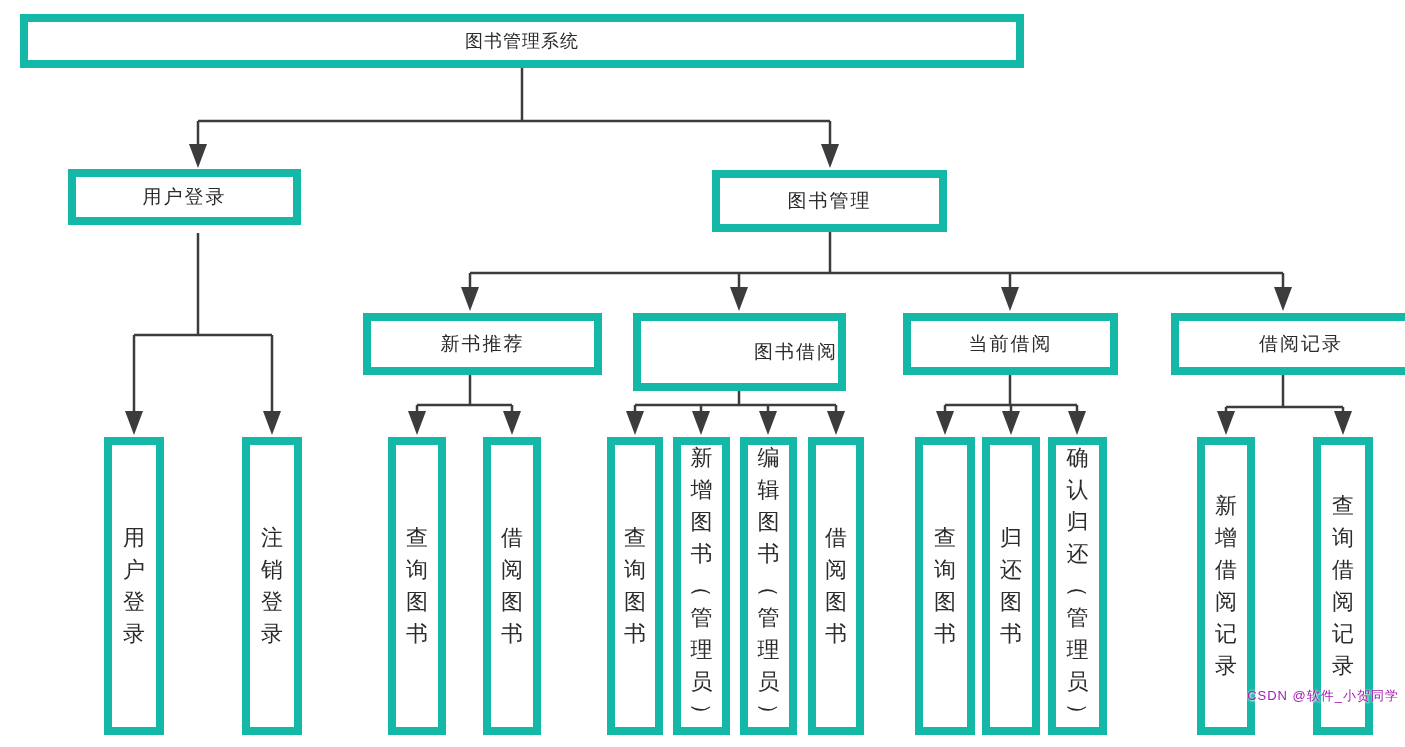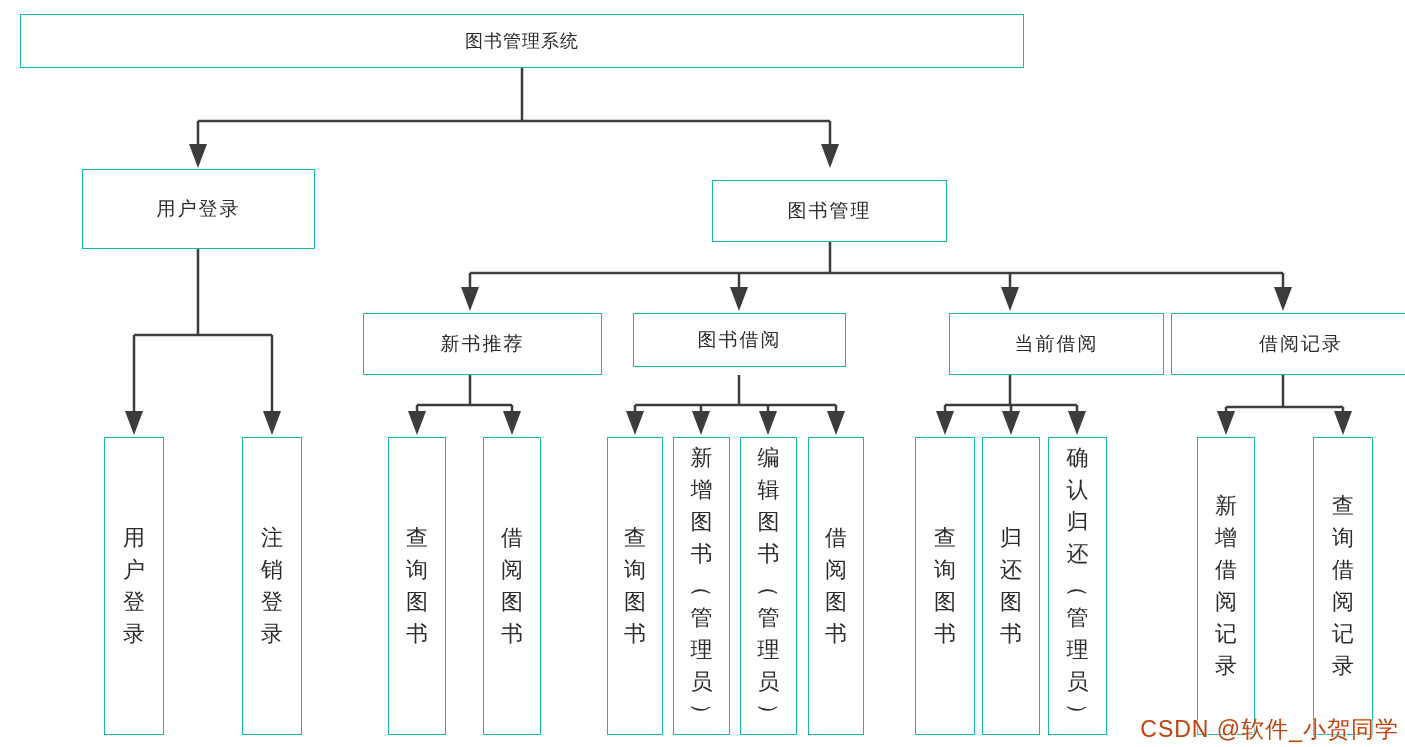--- a/index.html
+++ b/index.html
@@ -17,21 +17,21 @@
   }
   .connector-svg {
     position: absolute;
     left: 0; top: 0;
     width: 1405px; height: 747px;
     pointer-events: none;
   }
   .node {
     position: absolute;
     box-sizing: border-box;
-    border: 1px solid #14b8a6;
+    border: 8px solid #14b8a6;
     background: #ffffff;
     display: flex;
     align-items: center;
     justify-content: center;
     color: #2b2b2b;
   }
   .hlabel {
     font-size: 19px;
     letter-spacing: 2px;
     white-space: nowrap;
@@ -50,23 +50,23 @@
     font-size: 22px;
     line-height: 1;
     color: #2b2b2b;
   }
   .vrot {
     transform: rotate(90deg);
   }
   .watermark {
     position: absolute;
     right: 6px;
-    top: 714px;
-    font-size: 23px;
-    color: #c2410c;
+    top: 687px;
+    font-size: 13px;
+    color: #a21caf;
     letter-spacing: 1px;
     text-shadow: 0 0 3px rgba(255,255,255,0.95), 1px 1px 2px rgba(255,255,255,0.9);
     white-space: nowrap;
   }
 </style>
 </head>
 <body>
 
 <div class="canvas">
 
@@ -97,34 +97,34 @@
              M759,411 L777,411 L768,435 Z  M827,411 L845,411 L836,435 Z
              M936,411 L954,411 L945,435 Z  M1002,411 L1020,411 L1011,435 Z
              M1068,411 L1086,411 L1077,435 Z
              M1217,411 L1235,411 L1226,435 Z  M1334,411 L1352,411 L1343,435 Z"></path>
   </svg>
 
   <div class="node" style="left:20px; top:14px; width:1004px; height:54px;">
     <span class="hlabel root-label">图书管理系统</span>
   </div>
 
-  <div class="node" style="left:82px; top:169px; width:233px; height:80px;">
+  <div class="node" style="left:68px; top:169px; width:233px; height:56px;">
     <span class="hlabel">用户登录</span>
   </div>
-  <div class="node" style="left:712px; top:170px; width:235px; height:62px;margin-top:10px;">
+  <div class="node" style="left:712px; top:170px; width:235px; height:62px;">
     <span class="hlabel">图书管理</span>
   </div>
 
   <div class="node" style="left:363px; top:313px; width:239px; height:62px;">
     <span class="hlabel">新书推荐</span>
   </div>
-  <div class="node" style="left:633px; top:313px; width:213px; height:54px;">
+  <div class="node" style="left:633px; top:313px; width:213px; height:78px;justify-content:flex-end;">
     <span class="hlabel">图书借阅</span>
   </div>
-  <div class="node" style="left:949px; top:313px; width:215px; height:62px;">
+  <div class="node" style="left:903px; top:313px; width:215px; height:62px;">
     <span class="hlabel">当前借阅</span>
   </div>
   <div class="node" style="left:1171px; top:313px; width:260px; height:62px;">
     <span class="hlabel">借阅记录</span>
   </div>
 
   <div class="node vbox" style="left:104px; top:437px; width:60px; height:298px;">
       <span class="vchar">用</span>
       <span class="vchar">户</span>
       <span class="vchar">登</span>

